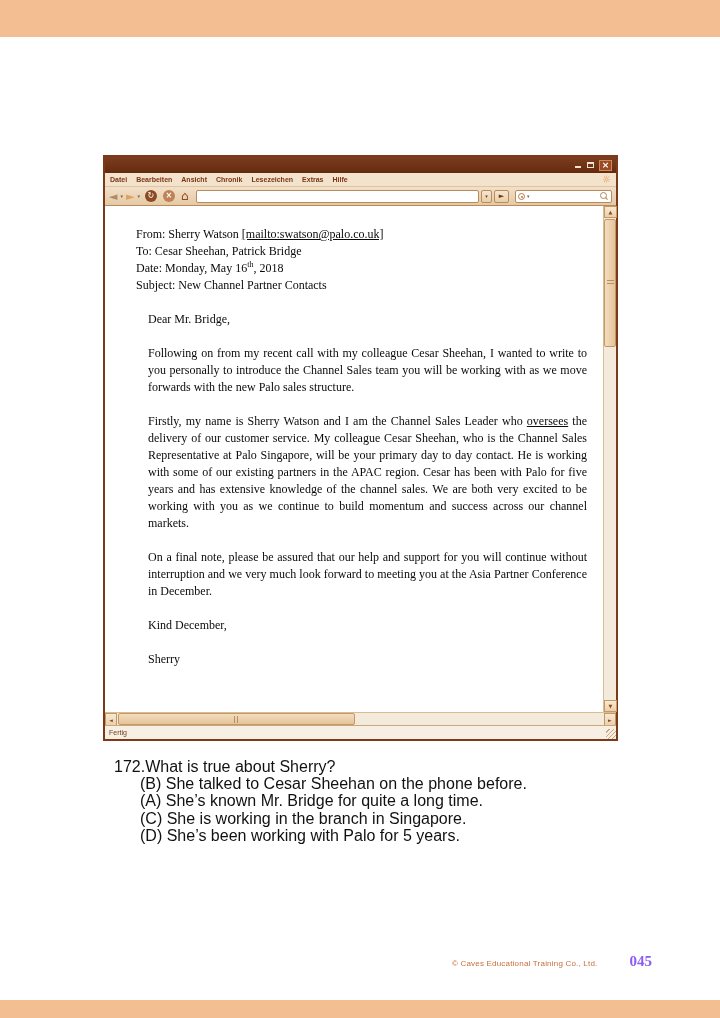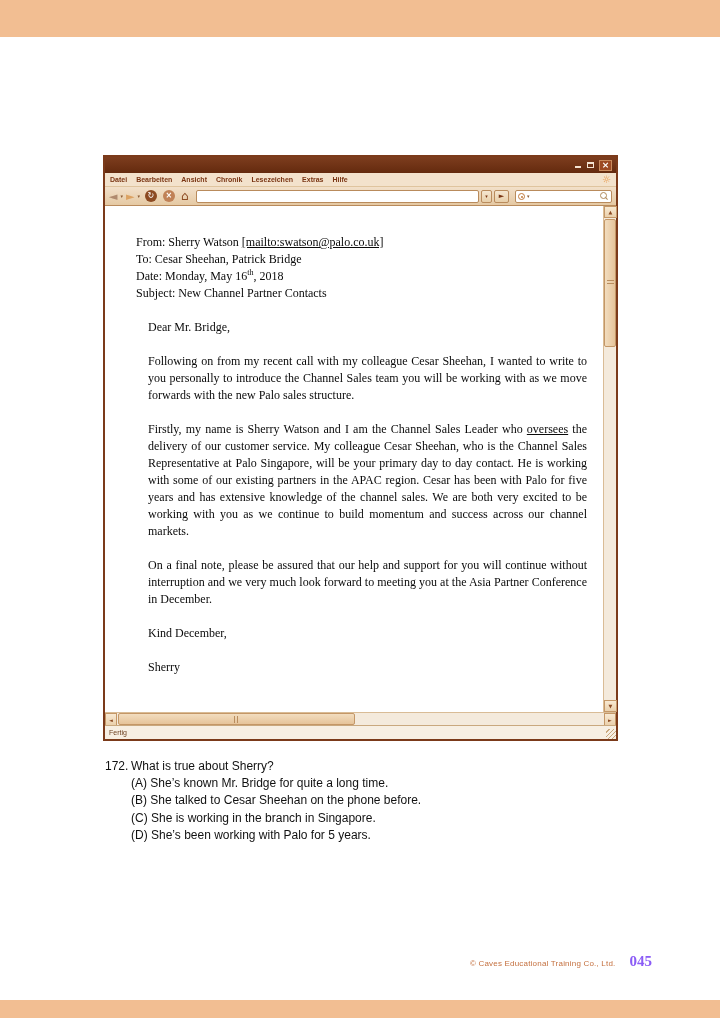--- a/index.html
+++ b/index.html
@@ -104,21 +104,21 @@
     width: 5px; height: 5px; border: 1px solid #B08A5A; border-radius: 50%;
   }
   .magnifier::after {
     content: ""; position: absolute; left: 5px; top: 6px;
     width: 3px; height: 1px; background: #B08A5A; transform: rotate(45deg);
   }
 
   .main { flex: 1; display: flex; min-height: 0; background: #FFF; }
   .email-pane {
     flex: 1; background: #FFF; overflow: hidden;
-    padding: 28px 16px 0 31px;
+    padding: 20px 16px 0 31px;
     font-family: "Liberation Serif", serif;
     font-size: 12px; line-height: 17px; color: #0a0a0a;
   }
   .email-pane p { margin: 0 0 17px 12px; text-align: justify; }
   .email-header div { line-height: 17px; }
   .email-header { margin-bottom: 17px; }
   .u { text-decoration: underline; }
   sup { font-size: 8px; line-height: 0; }
 
   
@@ -166,30 +166,30 @@
     background: #F7EFE3; border-top: 1px solid #C9A87E;
     display: flex; align-items: center;
     font-size: 7px; color: #6B3E1E; padding-left: 4px;
   }
   .resize-grip {
     margin-left: auto; width: 10px; height: 10px; align-self: flex-end;
     background: repeating-linear-gradient(135deg, transparent 0 2px, #C9A87E 2px 3px);
   }
 
   
-  .question { position: absolute; left: 105px; top: 758px; width: 440px; font-size: 12px; color: #111; }
+  .question { position: absolute; left: 114px; top: 758px; width: 440px; font-size: 16px; color: #111; }
   .q-row { display: flex; line-height: 17px; }
   .q-num { flex: 0 0 26px; }
   .q-options { margin-left: 26px; }
   .q-options div { line-height: 17.3px; }
 
   
   .footer {
     position: absolute; top: 953px; left: 0; right: 68px;
-    display: flex; justify-content: flex-end; align-items: baseline; gap: 14px;
+    display: flex; justify-content: flex-end; align-items: baseline; gap: 32px;
   }
   .copyright { font-size: 8px; letter-spacing: 0.2px; color: #C4703F; }
   .page-number { font-family: "Liberation Serif", serif; font-weight: bold; font-size: 15px; color: #8b5cf6; }
 </style>
 </head>
 <body>
 
 <div class="page">
   <div class="band band-top"></div>
 
@@ -275,22 +275,22 @@
       <span class="resize-grip"></span>
     </div>
   </div>
 
   <div class="question">
     <div class="q-row">
       <span class="q-num">172.</span>
       <span>What is true about Sherry?</span>
     </div>
     <div class="q-options">
+      <div>(B) She talked to Cesar Sheehan on the phone before.</div>
       <div>(A) She’s known Mr. Bridge for quite a long time.</div>
-      <div>(B) She talked to Cesar Sheehan on the phone before.</div>
       <div>(C) She is working in the branch in Singapore.</div>
       <div>(D) She’s been working with Palo for 5 years.</div>
     </div>
   </div>
 
   <div class="footer">
     <span class="copyright">© Caves Educational Training Co., Ltd.</span>
     <span class="page-number">045</span>
   </div>
 

